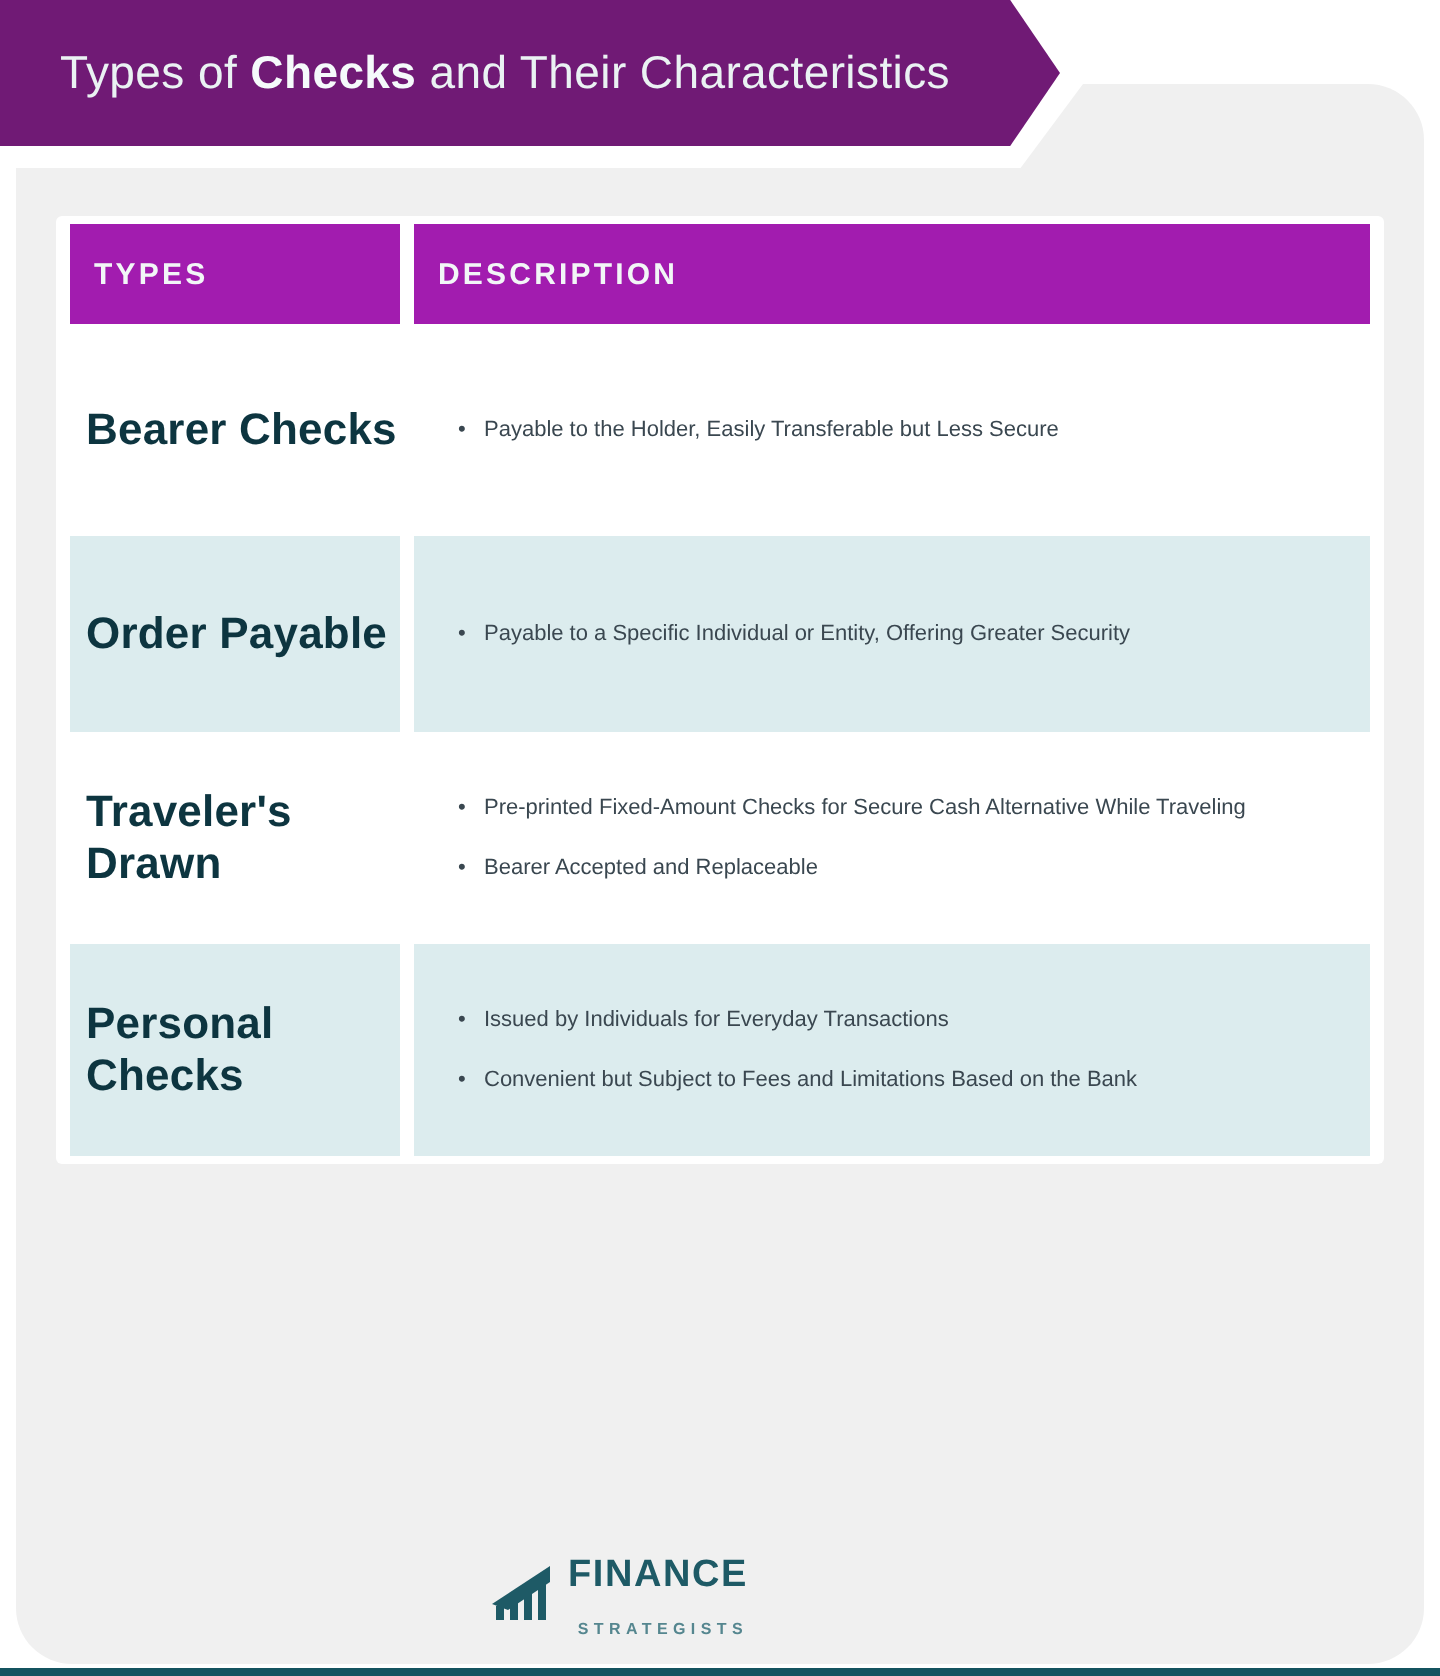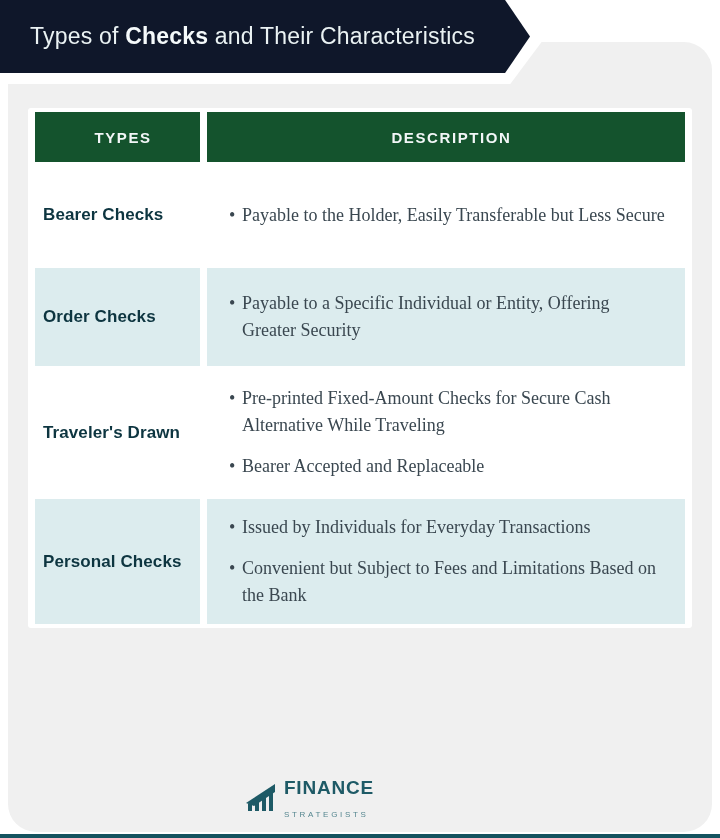--- a/index.html
+++ b/index.html
@@ -28,21 +28,21 @@
     background: #ffffff;
     clip-path: polygon(0 0, 93.8% 0, 100% 46%, 93.8% 100%, 0 100%);
     z-index: 2;
   }
 
   
   .banner {
     position: absolute;
     left: 0; top: 0;
     width: 530px; height: 73px;
-    background: #0f172a;
+    background: #701a75;
     clip-path: polygon(0 0, 95.3% 0, 100% 50%, 95.3% 100%, 0 100%);
     display: flex;
     align-items: center;
     padding-left: 30px;
     box-sizing: border-box;
     z-index: 3;
   }
   .banner-title {
     font-size: 23px;
     color: #eaf2f3;
@@ -61,48 +61,47 @@
     z-index: 1;
   }
   table {
     width: 100%;
     table-layout: fixed;
     border-collapse: separate;
     border-spacing: 7px 4px;
   }
   col.c-type { width: 165px; }
   th {
-    background: #14532d;
+    background: #a21caf;
     color: #f2f6f7;
     font-size: 15px;
     font-weight: bold;
     letter-spacing: 1.6px;
     height: 48px;
-    text-align: center;
+    text-align: left;
     padding-left: 12px;
   }
   tbody tr:nth-child(odd) td { background: #ffffff; }
   tbody tr:nth-child(even) td { background: #dcecee; }
   tr.r0 td, tr.r1 td { height: 96px; }
   tr.r2 td, tr.r3 td { height: 94px; }
   tr.r4 td { height: 96px; }
   tr.r5 td { height: 104px; }
   td.type {
     font-weight: bold;
     color: #0d3540;
-    font-size: 17px;
+    font-size: 22px;
     padding-left: 8px;
     vertical-align: middle;
     letter-spacing: 0.1px;
   }
   td.desc {
     color: #3a4750;
-    font-size: 18px;
+    font-size: 11px;
     vertical-align: middle;
-    font-family: Liberation Serif, serif;
   }
   td.desc ul {
     margin: 0;
     padding: 0 18px 0 34px;
     list-style: none;
   }
   td.desc li {
     position: relative;
     line-height: 1.5;
     margin: 14px 0;
@@ -127,25 +126,26 @@
   .logo-text { display: flex; flex-direction: column; }
   .logo-name {
     font-size: 19px;
     font-weight: bold;
     color: #1e5a66;
     letter-spacing: 0.8px;
     line-height: 1;
   }
   .logo-sub {
     font-size: 8px;
-    font-weight: normal;
+    font-weight: bold;
     letter-spacing: 2.7px;
     color: #55868f;
     margin-top: 14px;
     line-height: 1;
+    text-align: right;
   }
 
   
   .bottom-bar {
     position: absolute;
     left: 0; top: 834px;
     width: 720px; height: 4px;
     background: #14535f;
   }
 </style>
@@ -174,21 +174,21 @@
     <tbody>
       <tr class="r0">
         <td class="type">Bearer Checks</td>
         <td class="desc">
           <ul>
               <li>Payable to the Holder, Easily Transferable but Less Secure</li>
             </ul>
         </td>
       </tr>
       <tr class="r1">
-        <td class="type">Order Checks</td>
+        <td class="type">Order Payable</td>
         <td class="desc">
           <ul>
               <li>Payable to a Specific Individual or Entity, Offering Greater Security</li>
             </ul>
         </td>
       </tr>
       <tr class="r4">
         <td class="type">Traveler's Drawn</td>
         <td class="desc">
           <ul>

